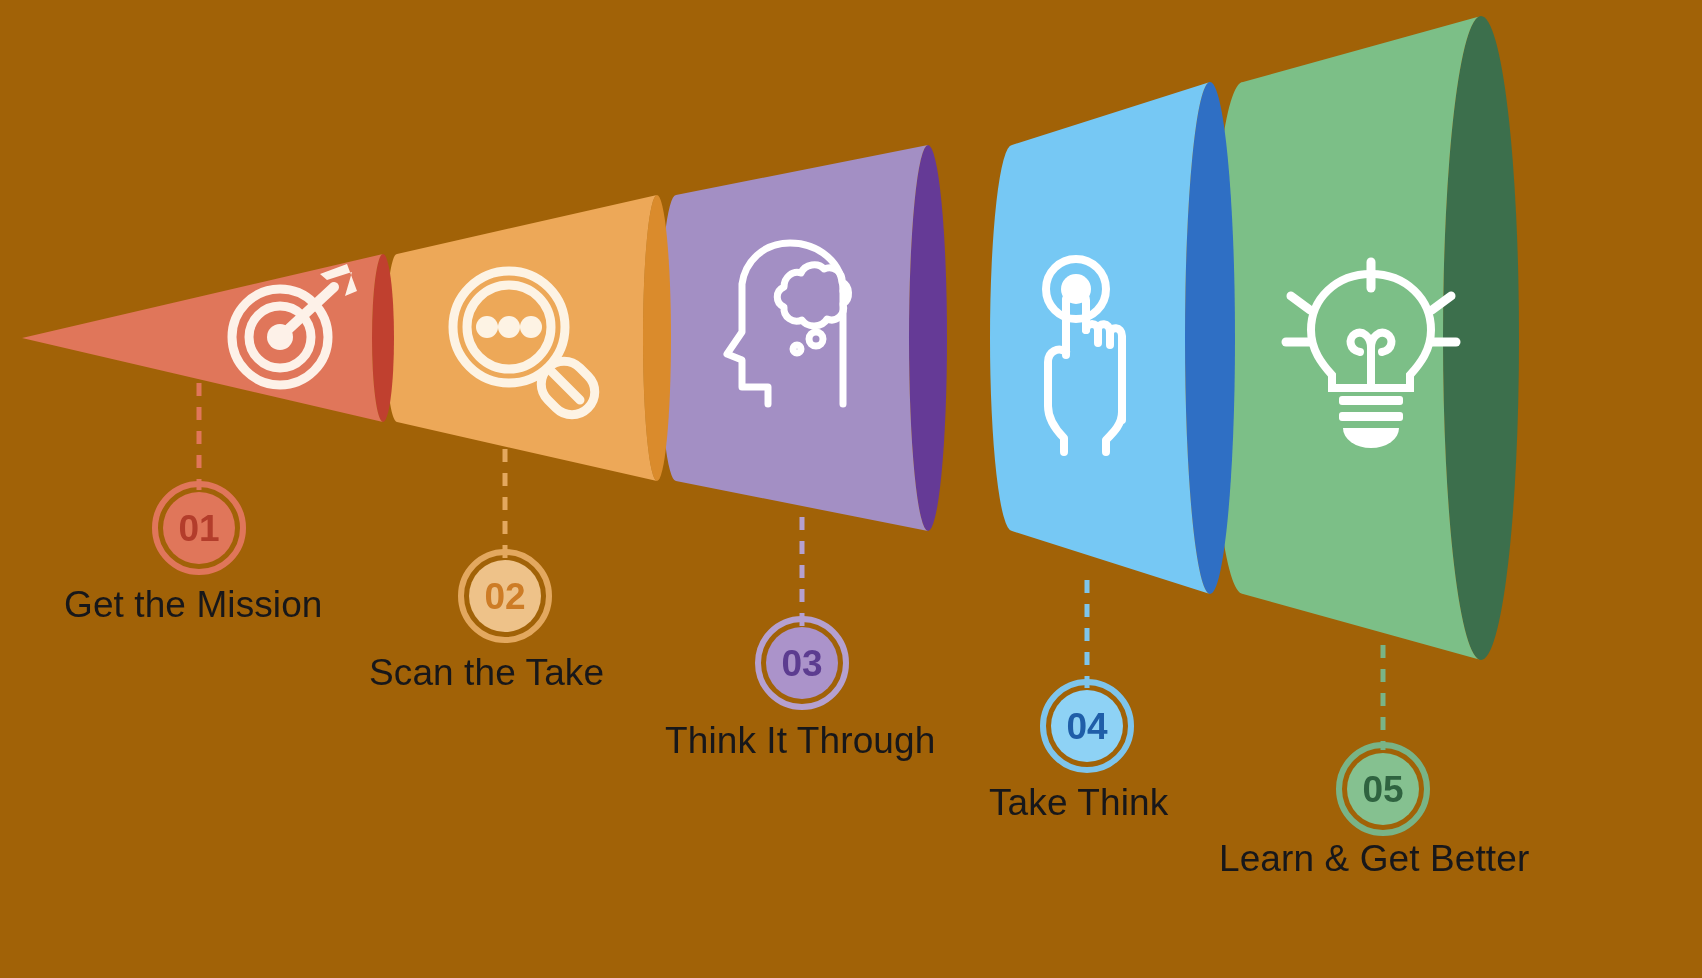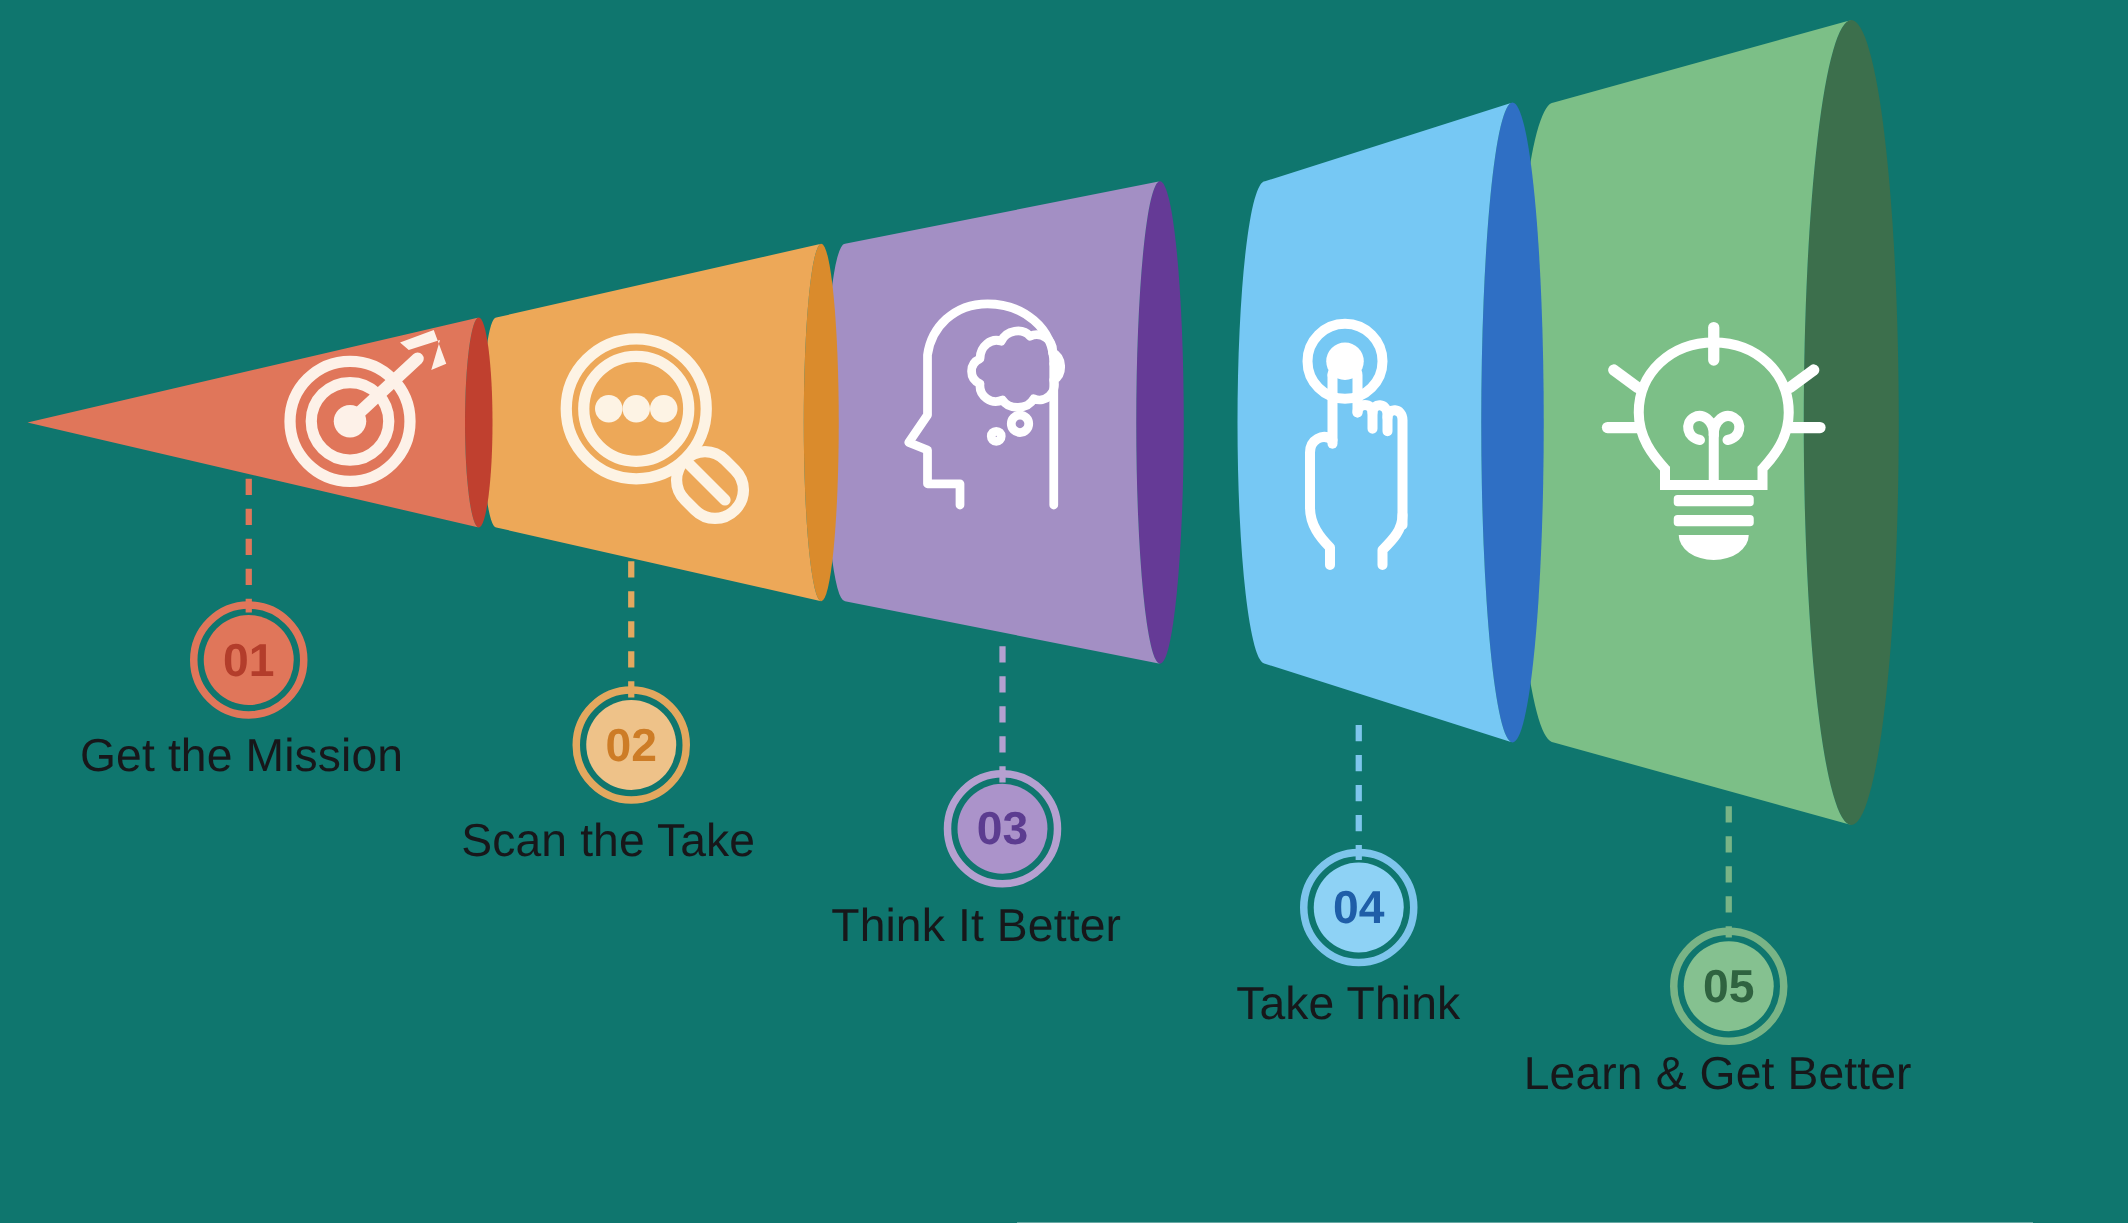--- a/index.html
+++ b/index.html
@@ -10,21 +10,21 @@
   body {
     width: 1702px;
     height: 978px;
     overflow: hidden;
     font-family: "Liberation Sans", sans-serif;
   }
   #stage {
     position: relative;
     width: 1702px;
     height: 978px;
-    background: #0f766e;
+    background: #a16207;
   }
   #funnel-svg {
     position: absolute;
     left: 0;
     top: 0;
     width: 1702px;
     height: 978px;
   }
   .step-label {
     position: absolute;
@@ -155,17 +155,17 @@
 
     <g>
       <circle cx="1383" cy="789" r="44" fill="none" stroke="#79b486" stroke-width="6"></circle>
       <circle cx="1383" cy="789" r="36" fill="#85c190"></circle>
       <text x="1383" y="789" text-anchor="middle" dominant-baseline="central" font-family="Liberation Sans, sans-serif" font-size="37" font-weight="bold" fill="#2f6340">05</text>
     </g>
   </svg>
 
   <div class="step-label" style="left:64px;  top:584px;">Get the Mission</div>
   <div class="step-label" style="left:369px; top:652px;">Scan the Take</div>
-  <div class="step-label" style="left:665px; top:720px;">Think It Better</div>
+  <div class="step-label" style="left:665px; top:720px;">Think It Through</div>
   <div class="step-label" style="left:989px; top:782px;">Take Think</div>
   <div class="step-label" style="left:1219px;top:838px;">Learn &amp; Get Better</div>
 
 </div>
 
 </body></html>

